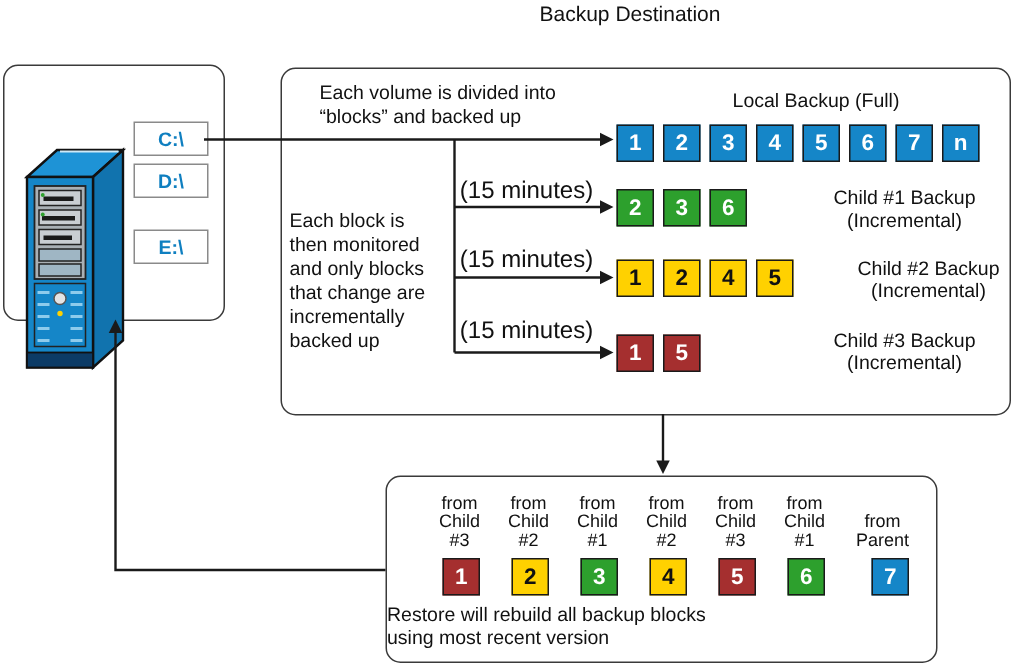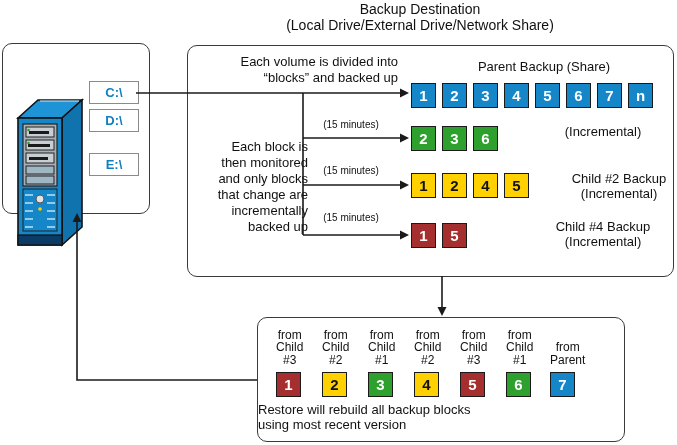--- a/index.html
+++ b/index.html
@@ -9,50 +9,49 @@
   .box{position:absolute;background:#fff;border:1.6px solid #3a3a3a;border-radius:10px;}
   
   #title{position:absolute;left:170px;top:1px;width:500px;text-align:center;font-size:14px;line-height:16px;}
   
   #left-box{left:2px;top:43px;width:146px;height:169px;}
   .drive{position:absolute;left:86px;width:48px;height:21px;background:#fff;border:1.5px solid #8a8a8a;
          display:flex;align-items:center;justify-content:center;
          color:#0f7fc0;font-weight:bold;font-size:13px;}
   
   #main-box{left:187px;top:45px;width:485px;height:230px;}
-  .note{position:absolute;text-align:right;font-size:13px;line-height:16px;}
+  .note{position:absolute;text-align:left;font-size:13px;line-height:16px;}
   #note-top{left:25px;top:8px;width:185px;}
   #note-side{left:5px;top:70px;width:115px;margin-top:23px;}
-  .interval{position:absolute;width:90px;text-align:center;font-size:10px;left:118px;}
+  .interval{position:absolute;width:90px;text-align:center;font-size:16px;left:118px;}
   .row-title{position:absolute;text-align:center;font-size:13px;line-height:15px;}
   .blocks{position:absolute;display:flex;gap:6px;}
   .block{width:25px;height:25px;border:1.6px solid #1a1a1a;display:flex;align-items:center;justify-content:center;
          font-weight:bold;font-size:15px;box-sizing:border-box;}
   .c-blue{background:#1586C8;color:#fff;}
   .c-green{background:#2DA02D;color:#fff;}
   .c-yellow{background:#FFD100;color:#111;}
   .c-red{background:#A52F2F;color:#fff;}
   
   #restore-box{left:257px;top:317px;width:366px;height:123px;}
-  .rcol{position:absolute;top:6px;width:44px;display:flex;flex-direction:column;align-items:flex-start;}
+  .rcol{position:absolute;top:6px;width:44px;display:flex;flex-direction:column;align-items:flex-end;}
   .rcol .src{height:42px;display:flex;flex-direction:column;justify-content:flex-end;
              text-align:center;font-size:12px;line-height:12.5px;margin-bottom:6px;}
   #restore-caption{position:absolute;left:0;top:84px;width:100%;text-align:left;font-size:13px;line-height:15px;}
   
   #wires{position:absolute;left:0;top:0;pointer-events:none;}
   #server{position:absolute;left:12px;top:53px;}
 </style>
 </head>
 <body>
 
 <div id="canvas">
 
   <div id="title">
     <div>Backup Destination</div>
-    <div>(Local Drive/External Drive/Network Share)</div>
   </div>
 
   <div id="left-box" class="box">
     <svg id="server" width="72" height="150" viewBox="0 0 72 150">
       <polygon points="3,21 23,3 67,3 47,21" fill="#1E93D6" stroke="#111" stroke-width="1.6"></polygon>
       <polygon points="47,21 67,3 67,130 47,148" fill="#1173AE" stroke="#111" stroke-width="1.6"></polygon>
       <rect x="3" y="21" width="44" height="127" fill="#1586C8" stroke="#111" stroke-width="1.6"></rect>
       <line x1="25" y1="4" x2="64" y2="4" stroke="#cfe9f7" stroke-width="1.2"></line>
       <rect x="8" y="27" width="34" height="62" fill="#A9B0B5" stroke="#222" stroke-width="1.2"></rect>
       <rect x="11" y="30" width="28" height="10" fill="#C9CED2" stroke="#222" stroke-width="1"></rect>
@@ -100,54 +99,55 @@
 then monitored
 and only blocks
 that change are
 incrementally
 backed up</div>
 
     <div class="interval" style="top:73px;">(15 minutes)</div>
     <div class="interval" style="top:119px;">(15 minutes)</div>
     <div class="interval" style="top:166px;">(15 minutes)</div>
 
-    <div class="row-title" style="left:276px;top:13px;width:160px;">Parent Backup (Share)</div>
+    <div class="row-title" style="left:276px;top:13px;width:160px;">Local Backup (Full)</div>
     <div class="blocks" style="left:223px;top:37px;">
       <span class="block c-blue">1</span>
       <span class="block c-blue">2</span>
       <span class="block c-blue">3</span>
       <span class="block c-blue">4</span>
       <span class="block c-blue">5</span>
       <span class="block c-blue">6</span>
       <span class="block c-blue">7</span>
       <span class="block c-blue">n</span>
     </div>
 
     <div class="row-title" style="left:340px;top:78px;width:150px;">
+      <div>Child #1 Backup</div>
       <div>(Incremental)</div>
     </div>
     <div class="blocks" style="left:223px;top:80px;">
       <span class="block c-green">2</span>
       <span class="block c-green">3</span>
       <span class="block c-green">6</span>
     </div>
 
     <div class="row-title" style="left:340px;top:125px;width:150px;padding-left:16px;">
       <div>Child #2 Backup</div>
       <div>(Incremental)</div>
     </div>
     <div class="blocks" style="left:223px;top:127px;">
       <span class="block c-yellow">1</span>
       <span class="block c-yellow">2</span>
       <span class="block c-yellow">4</span>
       <span class="block c-yellow">5</span>
     </div>
 
     <div class="row-title" style="left:340px;top:173px;width:150px;">
-      <div>Child #4 Backup</div>
+      <div>Child #3 Backup</div>
       <div>(Incremental)</div>
     </div>
     <div class="blocks" style="left:223px;top:177px;">
       <span class="block c-red">1</span>
       <span class="block c-red">5</span>
     </div>
   </div>
 
   <div id="restore-box" class="box">
     <div class="rcol" style="left:18px;">

